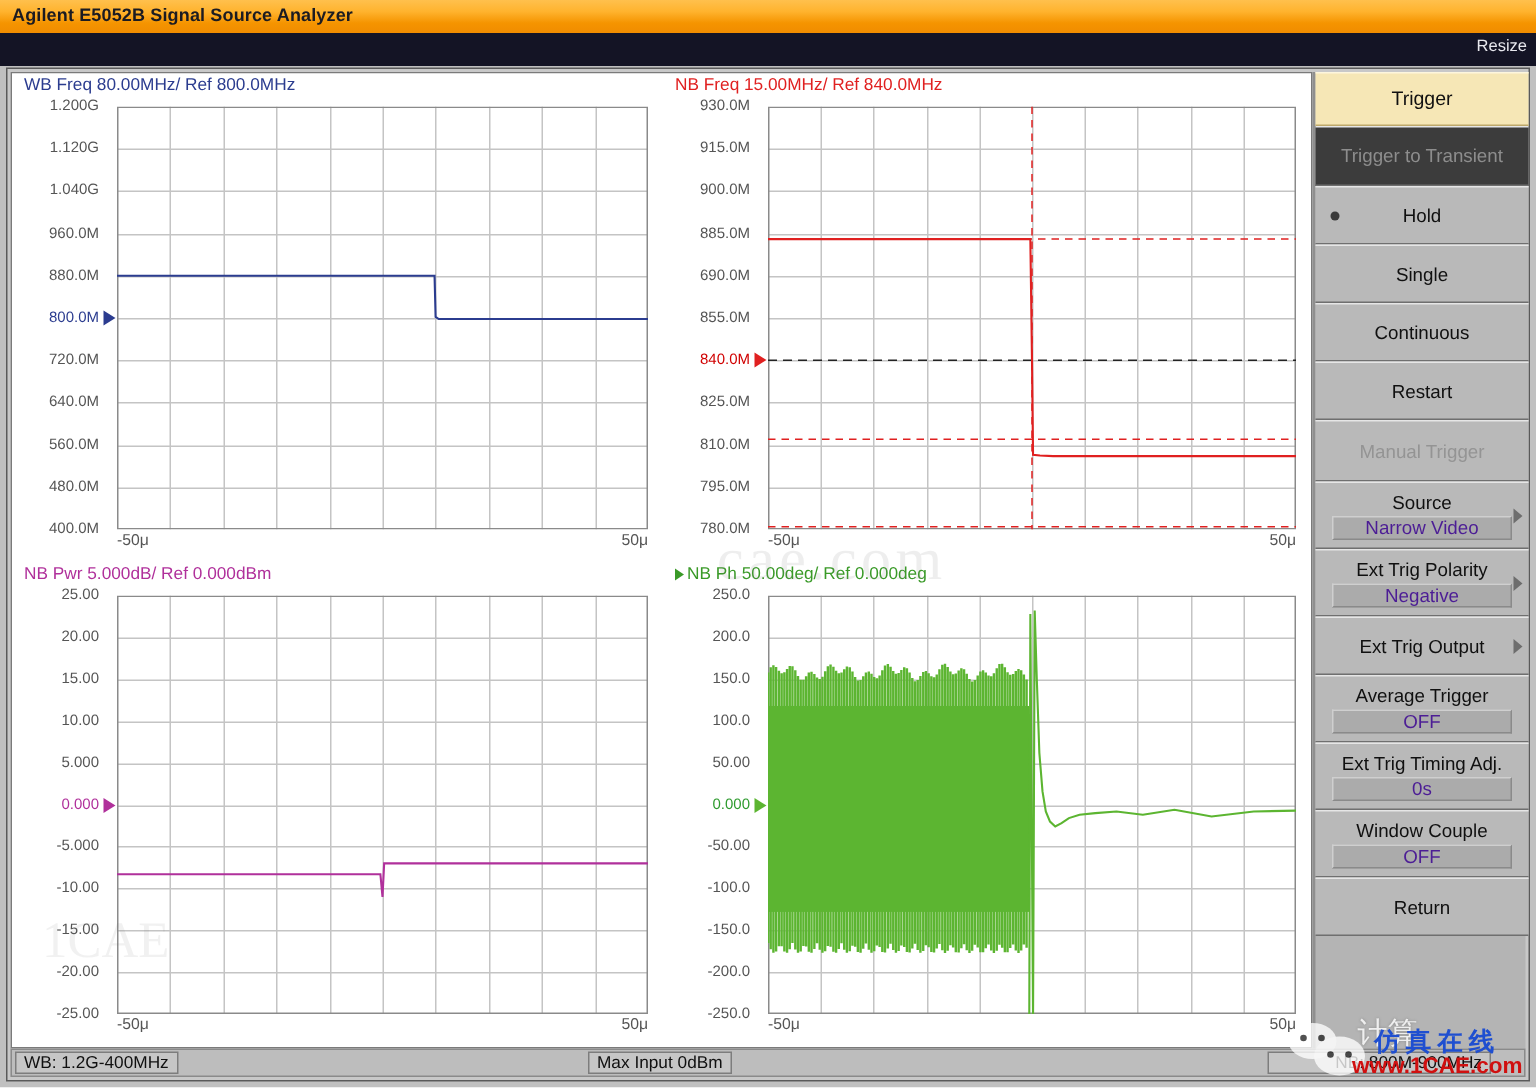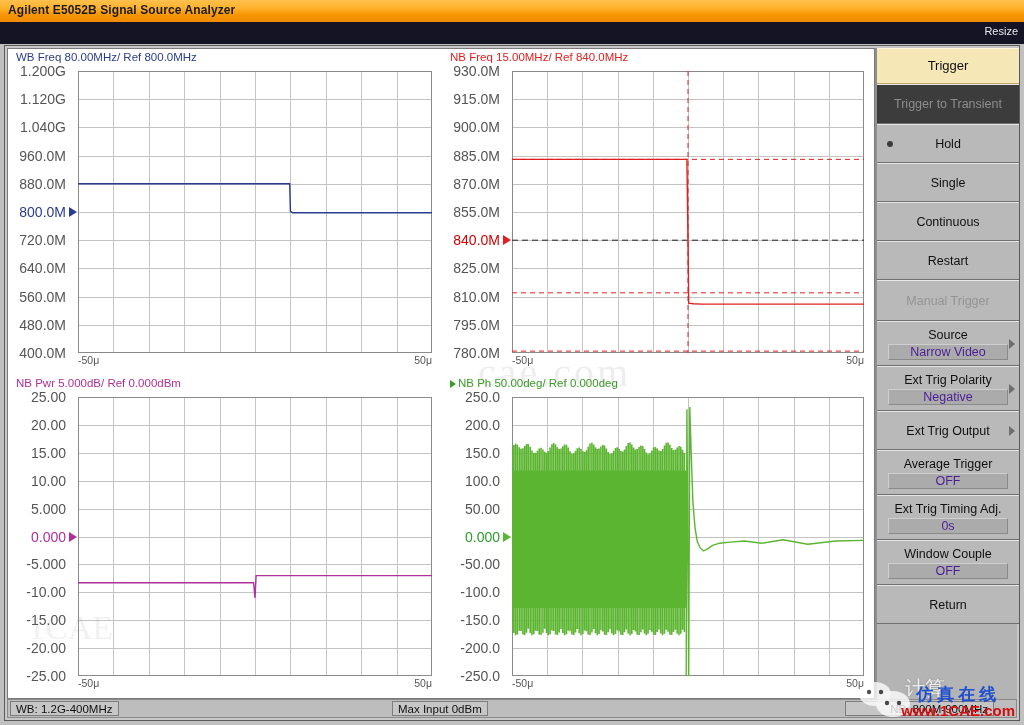--- a/index.html
+++ b/index.html
@@ -19,21 +19,21 @@
           border:1px solid #5a5a5a;box-sizing:border-box;}
 
   .grid-area{position:absolute;left:2px;top:2px;width:868px;height:651px;background:#ffffff;
     border:1px solid #7a7a7a;box-sizing:border-box;}
 
   .panel{position:absolute;box-sizing:border-box;background:#ffffff;}
   .panel .ptitle{position:absolute;left:8px;top:2px;font-size:11.5px;white-space:nowrap;}
   .panel .pindex{position:absolute;font-size:11.5px;color:#1f3864;font-weight:normal;}
 
   .plotwrap{position:absolute;box-sizing:border-box;}
-  .ylab{position:absolute;right:100%;margin-right:12px;font-size:14px;color:#555;white-space:nowrap;
+  .ylab{position:absolute;right:100%;margin-right:12px;font-size:10px;color:#555;white-space:nowrap;
         transform:translateY(-50%);text-align:right;}
   .ylab.ref-blue{color:#2b3c8f;margin-left:48px;}
   .ylab.ref-red{color:#d00000;}
   .ylab.ref-mag{color:#b0309b;}
   .ylab.ref-grn{color:#2e9b2e;}
   .reftri{position:absolute;width:0;height:0;border-top:5px solid transparent;border-bottom:5px solid transparent;
           transform:translateY(-50%);}
   .xlab{position:absolute;top:100%;margin-top:1px;font-size:10.5px;color:#555;}
   .xlab.l{left:0;}
   .xlab.r{right:0;}
@@ -136,21 +136,21 @@
             </div>
           </div>
           <div class="panel" style="left: 434px; top: 0px; width: 432px; height: 326px;">
             <div class="ptitle" style="color: rgb(224, 32, 32);"><span>NB Freq 15.00MHz/ Ref 840.0MHz</span></div>
             <div class="plotwrap" style="left: 70px; top: 22px; width: 352px; height: 282px;">
               <div class="pindex" style="right: 6px; top: 2px; position: absolute;">(b)</div>
               <div class="ylab" style="top: 0px;">930.0M</div>
               <div class="ylab" style="top: 28.2px;">915.0M</div>
               <div class="ylab" style="top: 56.4px;">900.0M</div>
               <div class="ylab" style="top: 84.6px;">885.0M</div>
-              <div class="ylab" style="top: 112.8px;">870.0M</div>
+              <div class="ylab" style="top: 112.8px;">690.0M</div>
               <div class="ylab" style="top: 141px;">855.0M</div>
               <div class="ylab ref-red" style="top: 169.2px;">840.0M</div>
               <div class="reftri" style="left: -9px; top: 169.2px; border-left: 8px solid rgb(224, 32, 32);"></div>
               <div class="ylab" style="top: 197.4px;">825.0M</div>
               <div class="ylab" style="top: 225.6px;">810.0M</div>
               <div class="ylab" style="top: 253.8px;">795.0M</div>
               <div class="ylab" style="top: 282px;">780.0M</div>
               <div class="xlab l">-50μ</div>
               <div class="xlab r">50μ</div>
               <svg width="352" height="282" viewBox="0 0 352 282" style="position: absolute; left: 0px; top: 0px;">

